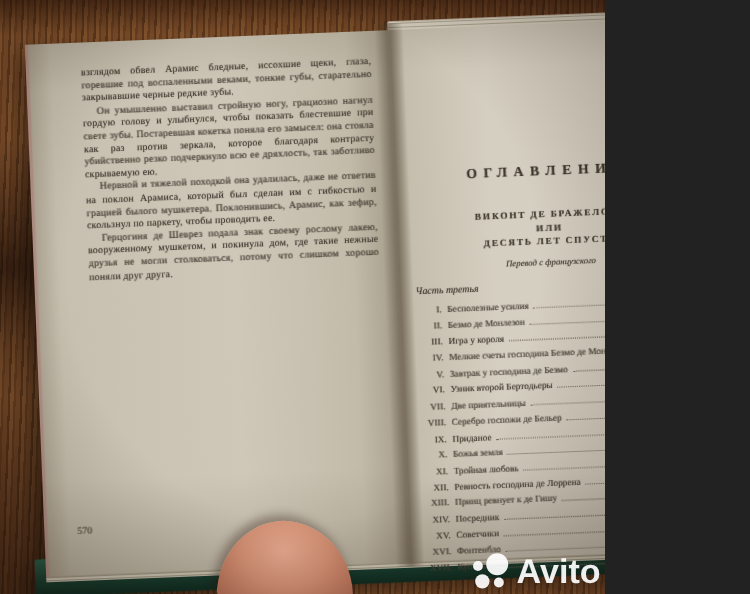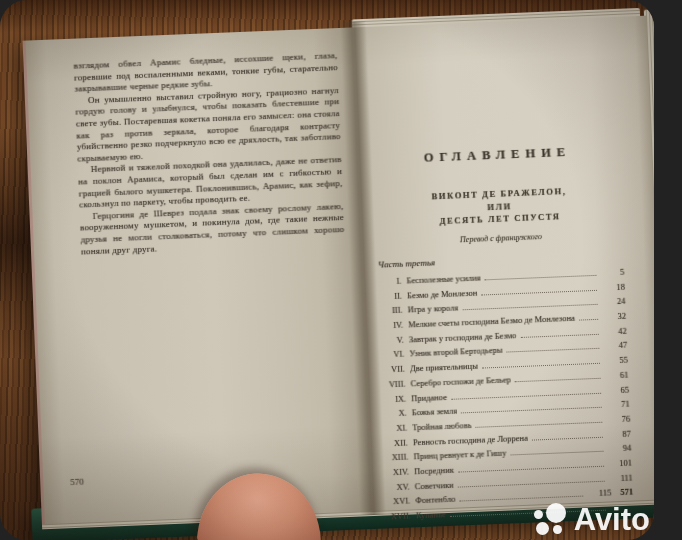--- a/index.html
+++ b/index.html
@@ -1,25 +1,24 @@
 <!DOCTYPE html>
 <html><head>
 <meta charset="utf-8">
 <style>
   html,body{margin:0;padding:0;background:#222;}
   .photo{
-    position:relative;width:654px;height:540px;overflow:hidden;
+    position:relative;width:550px;height:540px;overflow:hidden;
     font-family:"Liberation Serif","DejaVu Serif",serif;
     background:
       radial-gradient(ellipse at 2% 45%, rgba(15,6,3,.65), transparent 28%),
       radial-gradient(ellipse at 5% 100%, rgba(20,8,4,.55), transparent 30%),
       linear-gradient(180deg, rgba(28,11,4,.55), transparent 6%),
       repeating-linear-gradient(92deg,#8a5930 0 3px,#6e4222 3px 5px,#7f4f2a 5px 9px,#5f3a1e 9px 11px),
       #7c4e2a;
-    border-radius: 27px;
   }
   .photo::after{
     content:"";position:absolute;inset:0;z-index:8;pointer-events:none;
     background:radial-gradient(ellipse at 50% 45%, transparent 55%, rgba(25,12,5,.28) 100%);
   }
   .book{
     position:absolute;left:32px;top:28px;width:624px;height:484px;
     transform:rotate(-2.3deg);z-index:2;
     filter:drop-shadow(-6px 8px 10px rgba(0,0,0,.45));
   }

